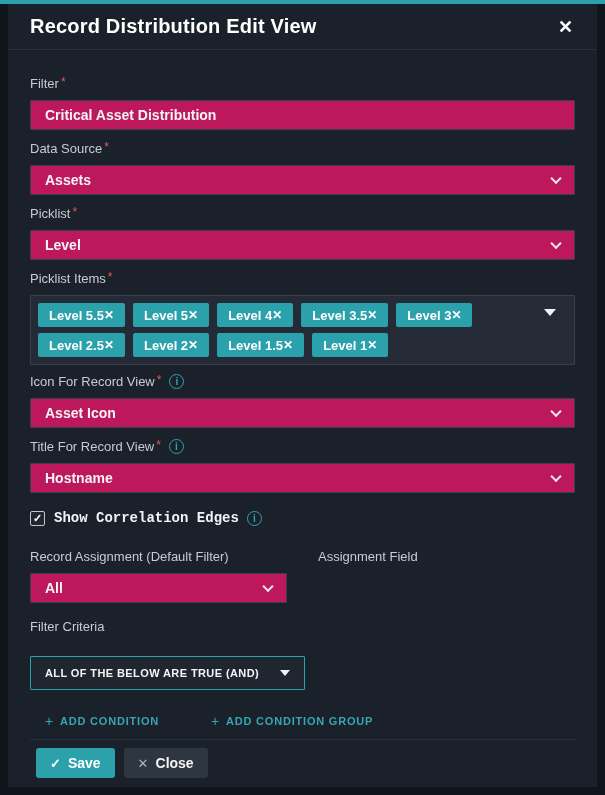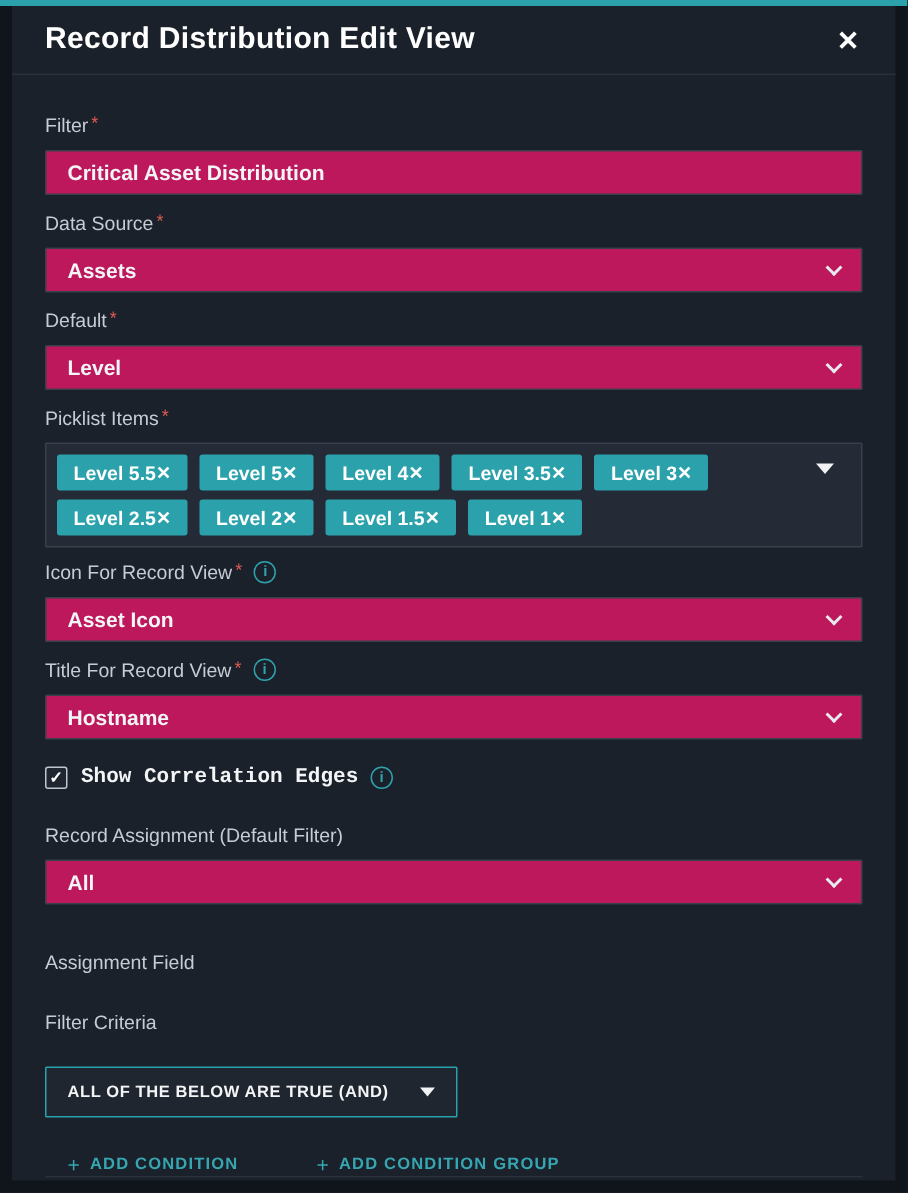--- a/index.html
+++ b/index.html
@@ -65,21 +65,21 @@
     font-size:13px; font-weight:700;
   }
   .chip-x { font-size:12px; font-weight:700; cursor:pointer; line-height:1; }
   .check-row { display:flex; align-items:center; margin-top:17px; }
   .checkbox {
     width:15px; height:15px; border:1px solid #c0c6cd; border-radius:2px;
     background:#20262f; display:inline-flex; align-items:center; justify-content:center;
     color:#ffffff; font-size:11px; font-weight:700; cursor:pointer; margin-right:9px;
   }
   .check-label { color:#f2f4f6; font-size:14px; font-weight:700;font-family:Liberation Mono, monospace; }
-  .two-col { display:flex; gap:31px; margin-top:23px;flex-direction:column; }
+  .two-col { display:flex; gap:31px; margin-top:23px; }
   .col { flex:1 1 0; }
   .filter-group { margin-top:16px; }
   .filter-dropdown {
     width:275px; height:32px; border:1px solid #2ba1ab; background:#20262f;
     display:flex; align-items:center; padding:16px 14px; cursor:pointer; border-radius:1px;
   }
   .filter-dropdown-text {
     color:#f2f4f6; font-size:11px; font-weight:700; letter-spacing:0.4px;
   }
   .filter-dropdown .tri { margin-left:auto; border-top-width:6px; border-left-width:5px; border-right-width:5px; }
@@ -131,21 +131,21 @@
           <span class="req">*</span>
       </div>
       <div class="select-box">
         <span>Assets</span>
         <span class="chev"></span>
       </div>
     </div>
 
     <div class="field">
       <div class="field-label">
-        <span>Default</span>
+        <span>Picklist</span>
           <span class="req">*</span>
       </div>
       <div class="select-box">
         <span>Level</span>
         <span class="chev"></span>
       </div>
     </div>
 
     <div class="field" style="margin-bottom:9px;">
       <div class="field-label">

